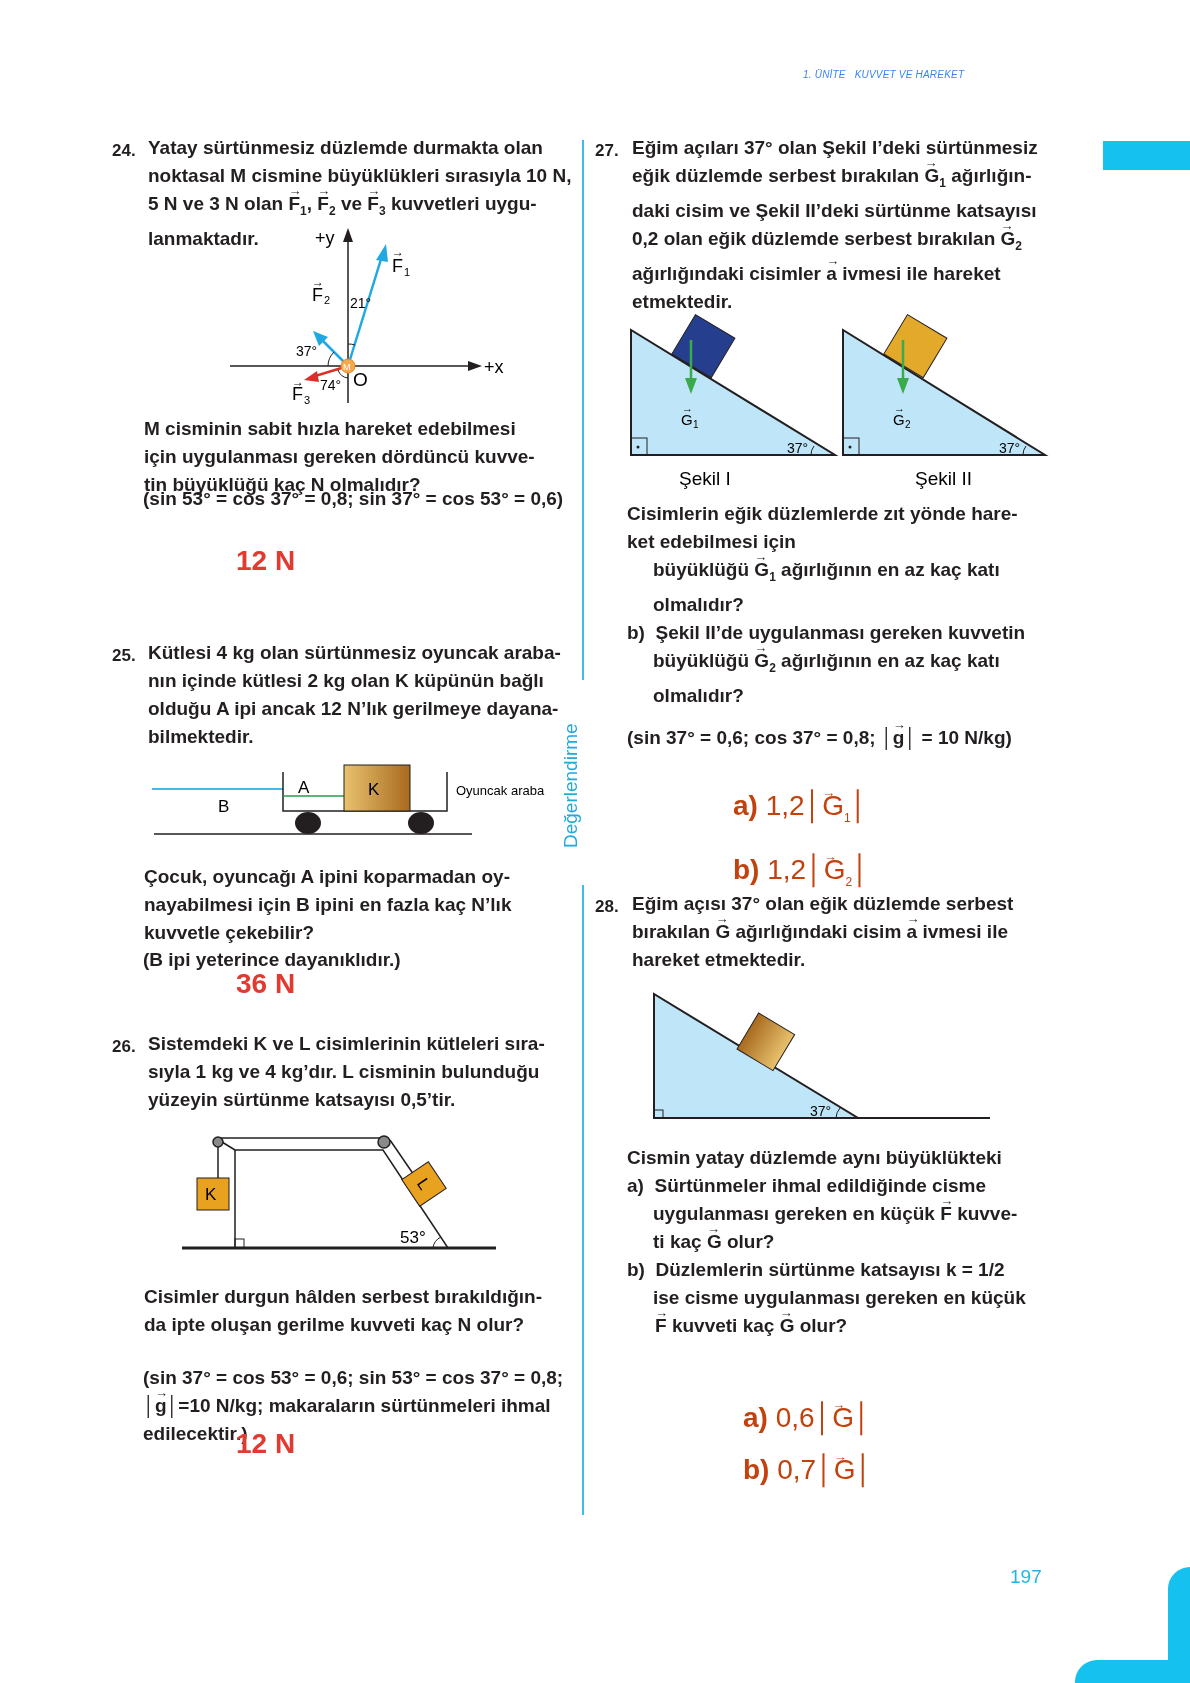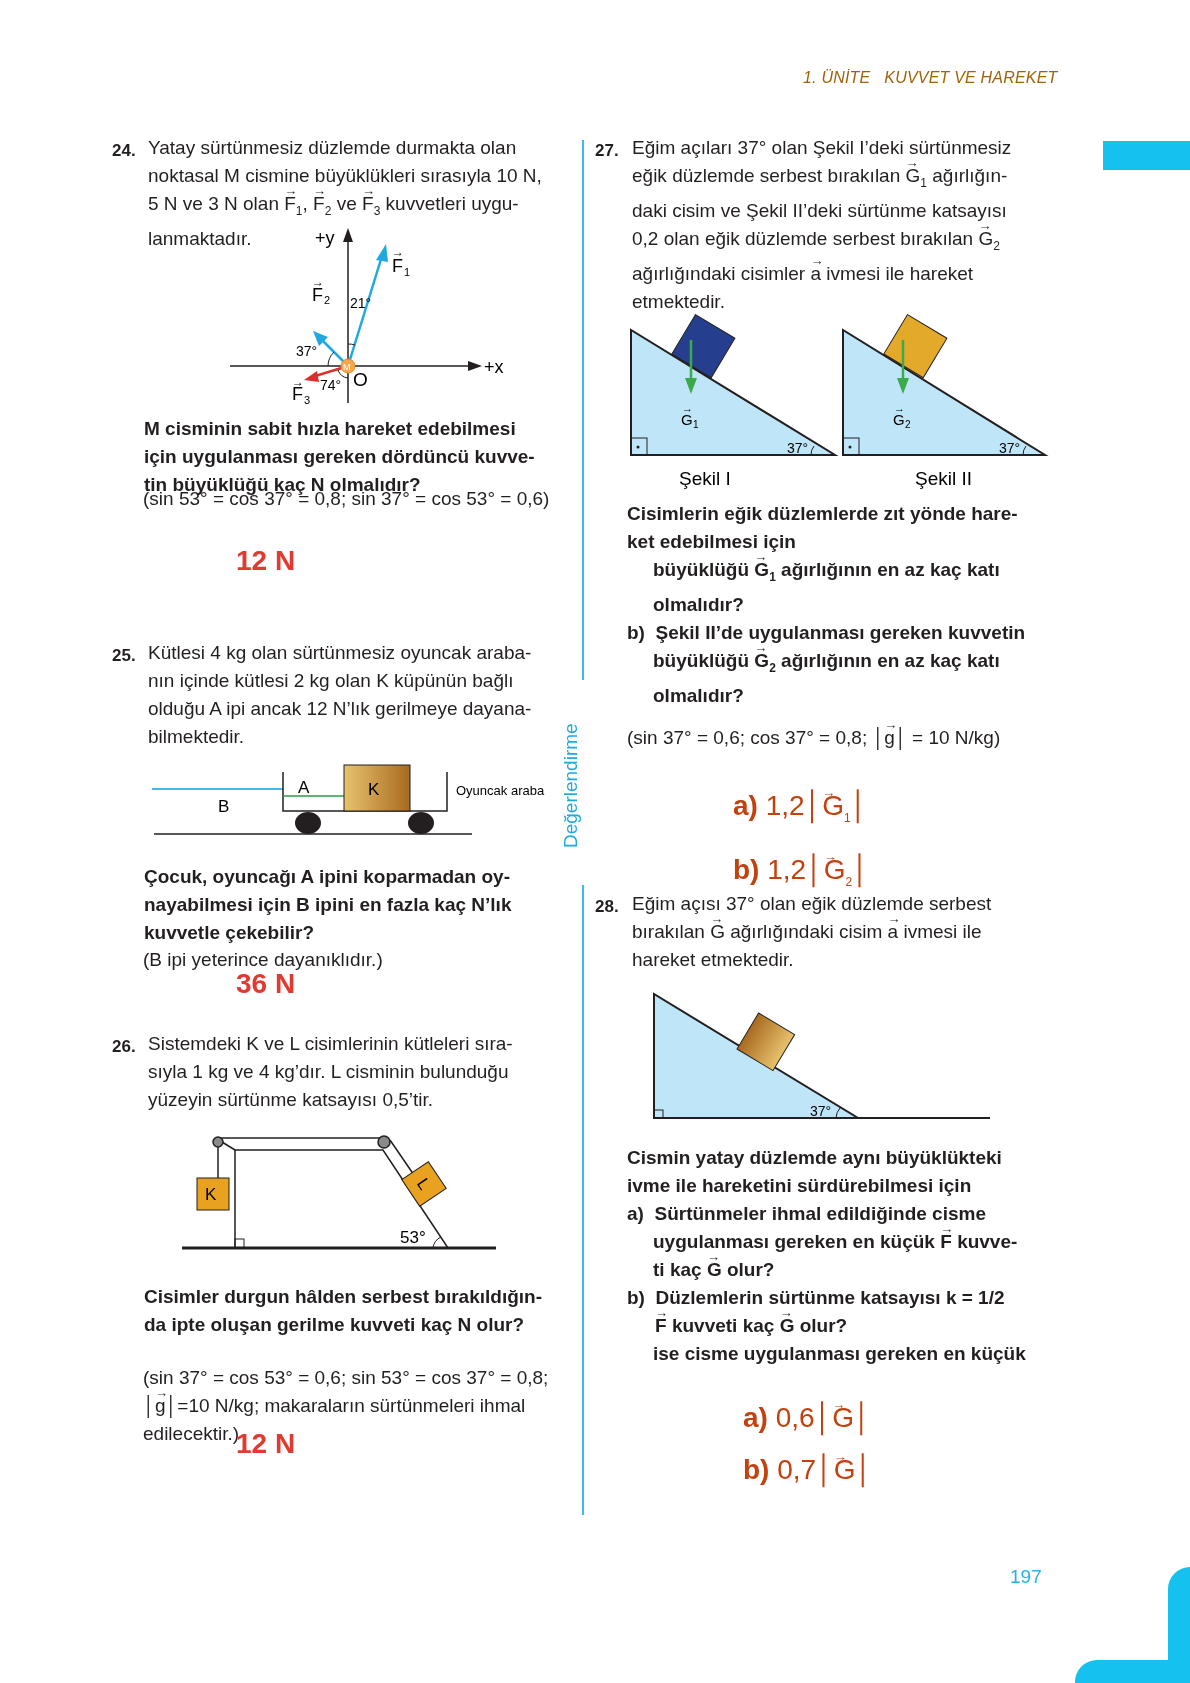--- a/index.html
+++ b/index.html
@@ -1,24 +1,24 @@
 <!DOCTYPE html>
 <html><head>
 <meta charset="utf-8">
 <style>
   html, body { margin:0; padding:0; }
   body { width:1190px; height:1683px; position:relative; background:#ffffff; font-family:"Liberation Sans", sans-serif; color:#231f20; overflow:hidden; }
   .abs { position:absolute; }
-  .header { left:803px; top:69px; font-size:16px; font-style:italic; color:#a16207; letter-spacing:0.2px; white-space:pre; }
+  .header { left:803px; top:69px; font-size:10px; font-style:italic; color:#3b82f6; letter-spacing:0.2px; white-space:pre; }
   .tab-top { left:1103px; top:141px; width:87px; height:29px; background:#14c1ef; }
   .divider { left:582px; top:140px; width:2px; height:540px; background:#3cbde9; }
   .divider2 { left:582px; top:885px; width:2px; height:630px; background:#3cbde9; }
   .side-label { left:560px; top:848px; transform:rotate(-90deg); transform-origin:left top; font-size:19px; color:#1fa9dc; white-space:nowrap; }
   .qnum { font-weight:bold; font-size:17px; position:absolute; }
-  .qtext { position:absolute; font-size:19px; line-height:28px; }
+  .qtext { position:absolute; font-size:19px; line-height:28px;font-weight:bold; }
   .bold { font-weight:bold; }
   .ans { position:absolute; color:#e03a31; font-weight:bold; font-size:28px; }
   .ans-gray { position:absolute; font-size:28px; color:#c2410c; line-height:52px; }
   .ans-gray b { font-weight:bold; }
   .vec { position:relative; display:inline-block; }
   .vec::before { content:"\2192"; position:absolute; top:-13px; left:0; font-size:13px; }
   sub { font-size:12px; }
   .page-num { left:1010px; top:1566px; font-size:19px; color:#1fb5e6; }
   .corner-v { left:1168px; top:1567px; width:22px; height:116px; background:#14c1ef; border-top-left-radius:22px; }
   .corner-h { left:1075px; top:1660px; width:115px; height:23px; background:#14c1ef; border-top-left-radius:22px; }
@@ -222,27 +222,26 @@
   <line x1="4" y1="128" x2="340" y2="128" stroke="#231f20" stroke-width="2"></line>
   <g transform="translate(87,59) rotate(31)">
       <rect x="0" y="-42" width="42" height="42" fill="url(#gb)" stroke="#231f20"></rect>
     </g>
   <rect x="4" y="120" width="9" height="8" fill="none" stroke="#231f20"></rect>
   <text x="160" y="126" font-size="14">37°</text>
   <path d="M186,128 A16,16 0 0 1 190,118" fill="none" stroke="#231f20"></path>
 </svg>
 <div class="qtext bold" style="left:627px;top:1144px;width:450px;">
   <div>Cismin yatay düzlemde aynı büyüklükteki</div>
-  <div>ivme ile hareketini sürdürebilmesi için</div>
   <div><span>a)</span>&nbsp; <span>Sürtünmeler ihmal edildiğinde cisme</span></div>
   <div style="padding-left:26px"><span>uygulanması gereken en küçük</span> <span class="vec">F</span> <span>kuvve-</span></div>
   <div style="padding-left:26px"><span>ti kaç</span> <span class="vec">G</span> <span>olur?</span></div>
   <div><span>b)</span>&nbsp; <span>Düzlemlerin sürtünme katsayısı k = 1/2</span></div>
+  <div style="padding-left:26px">ise cisme uygulanması gereken en küçük</div>
   <div style="padding-left:28px"><span class="vec">F</span> <span>kuvveti kaç</span> <span class="vec">G</span> <span>olur?</span></div>
-  <div style="padding-left:26px">ise cisme uygulanması gereken en küçük</div>
 </div>
 <div class="ans-gray" style="left:743px;top:1392px;">
   <div><b>a)</b> <span>0,6</span>│<span class="vec">G</span>│</div>
   <div><b>b)</b> <span>0,7</span>│<span class="vec">G</span>│</div>
 </div>
 
 <div class="abs page-num">197</div>
 <div class="abs corner-v"></div>
 <div class="abs corner-h"></div>
 

